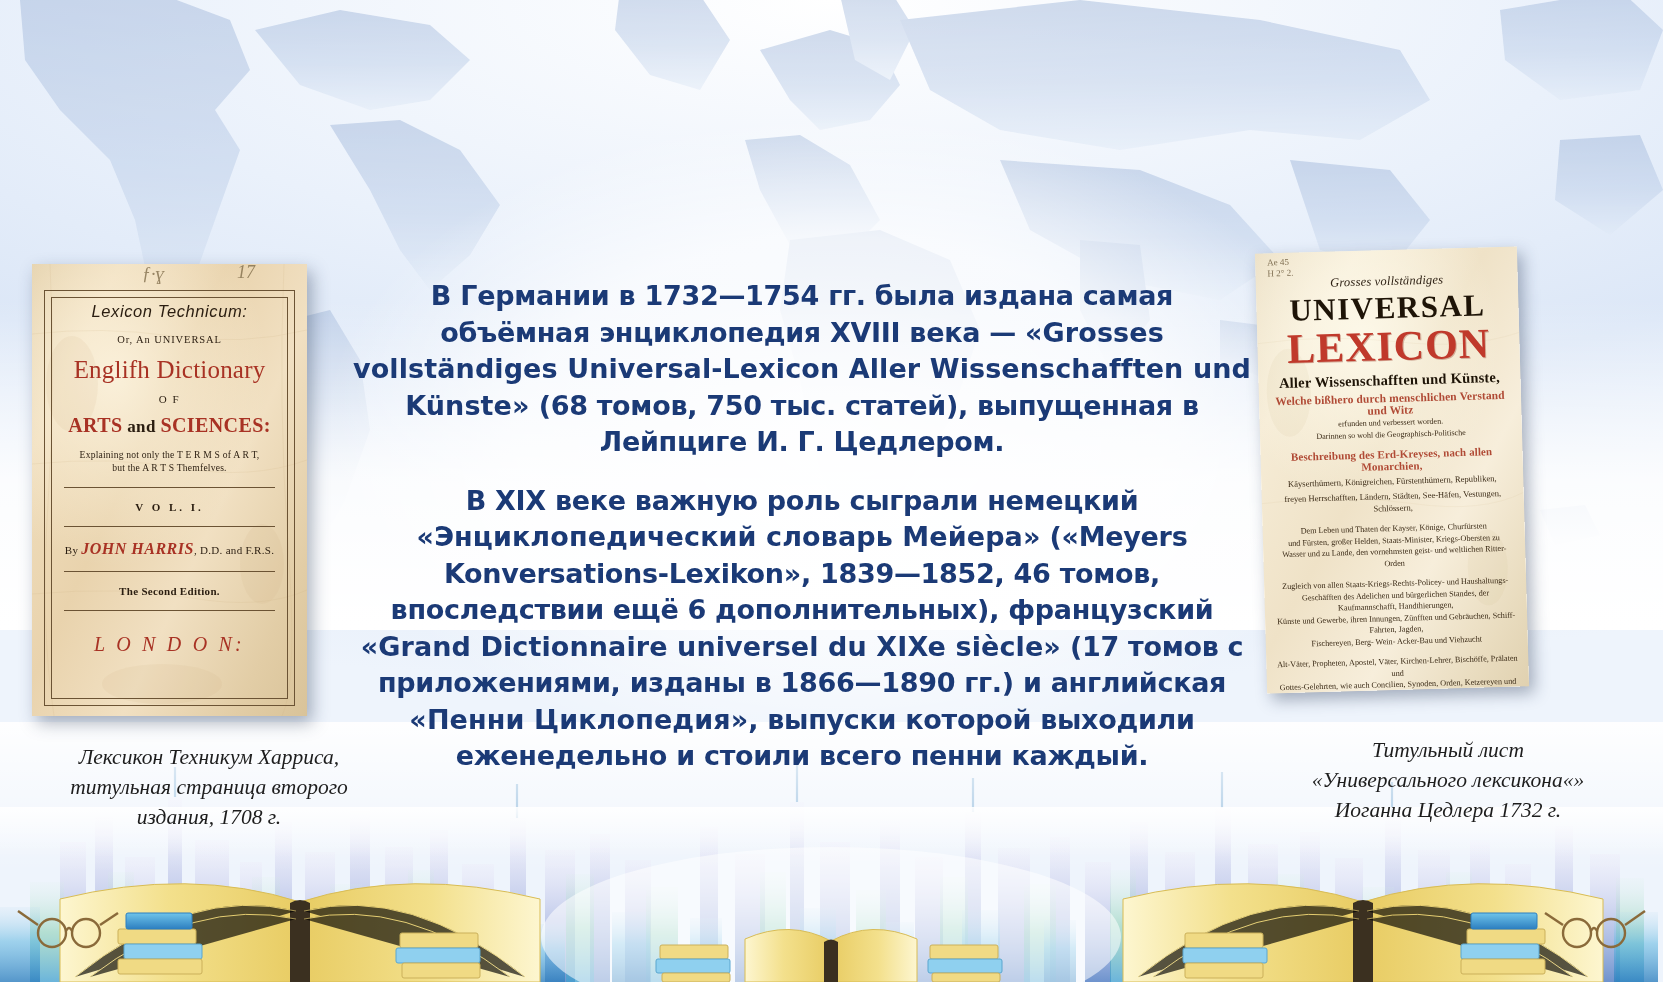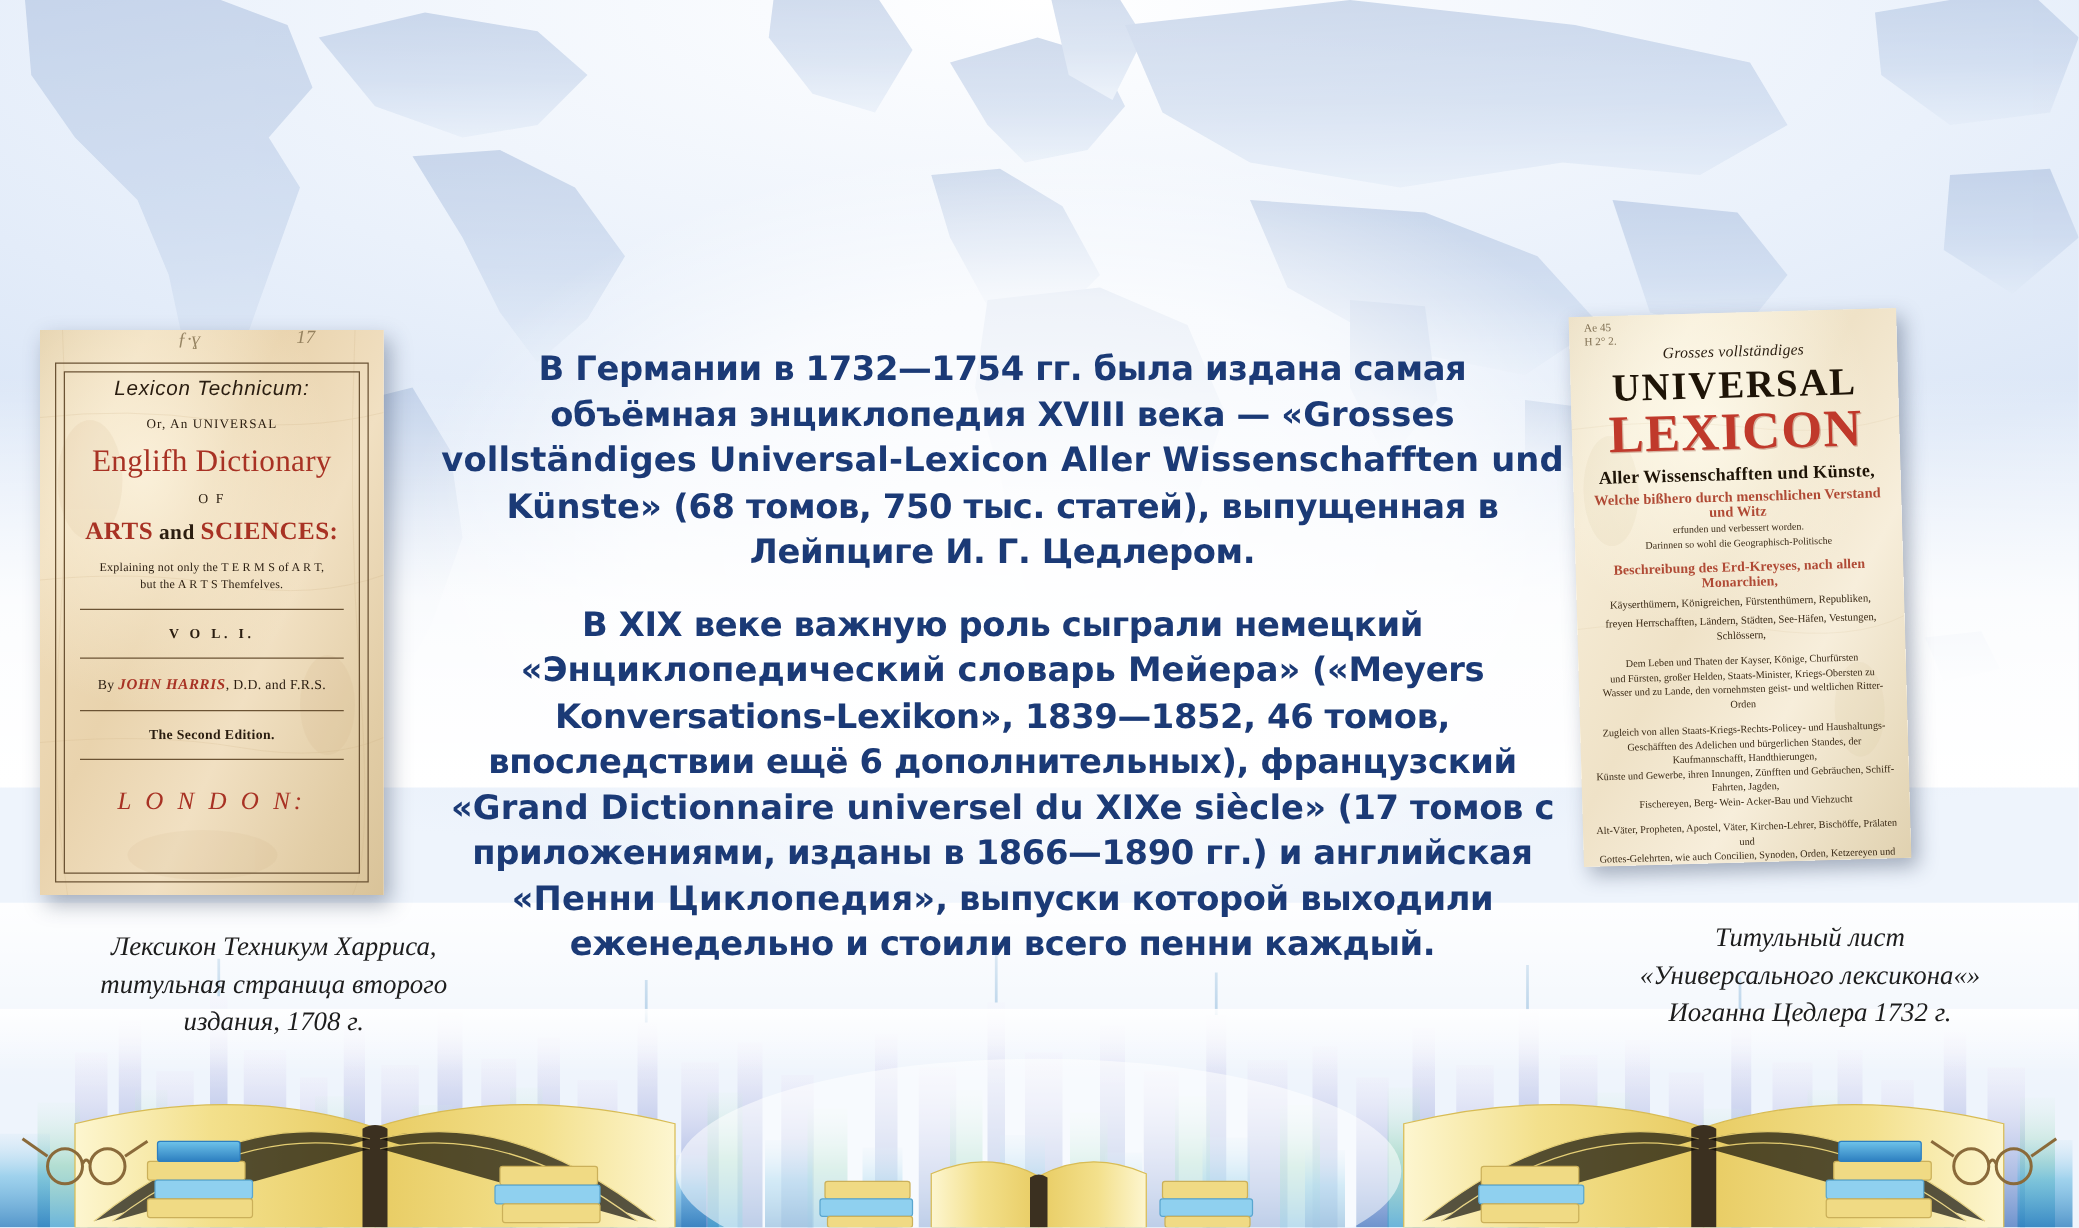--- a/index.html
+++ b/index.html
@@ -47,42 +47,42 @@
   }
   .body-col p{margin:0 0 22px 0;}
   .body-col p:last-child{margin-bottom:0;}
   .body-col b{font-weight:800;letter-spacing:.1px;}
 
   .caption{
     position:absolute;text-align:center;color:#1d1d1d;
     font-family:"Liberation Serif",serif;font-style:italic;
     font-size:21.5px;line-height:30px;
   }
-  .caption-left{left:24px;top:742px;width:390px;text-align:center;}
+  .caption-left{left:14px;top:742px;width:390px;text-align:center;}
   .caption-right{left:1248px;top:735px;width:400px;}
 
   
   .book{position:absolute;box-shadow:5px 7px 16px rgba(40,55,85,.38);}
 
   
   .book-left{
     left:32px;top:264px;width:275px;height:452px;
     background:
       radial-gradient(ellipse 80% 60% at 30% 25%, rgba(255,248,230,.75) 0%, rgba(255,248,230,0) 70%),
       linear-gradient(115deg,#e3cfa9 0%,#efdcba 18%,#e9d3ad 40%,#f1e0c2 62%,#e2cda6 85%,#d9c399 100%);
     overflow:hidden;
   }
   .lt-grain{position:absolute;inset:0;opacity:.5;}
   .lt-frame-outer{position:absolute;left:12px;top:26px;right:12px;bottom:10px;border:1.6px solid #6b5334;}
   .lt-frame-inner{position:absolute;left:19px;top:33px;right:19px;bottom:17px;border:1.1px solid #6b5334;}
   .lt-content{position:absolute;left:24px;top:38px;right:24px;bottom:20px;text-align:center;}
   .lt-scribble{
     position:absolute;left:0;top:2px;width:230px;height:24px;
     font-family:"Liberation Serif",serif;font-style:italic;color:#7a6744;
-    font-size:15px;opacity:.75;
+    font-size:18px;opacity:.75;
   }
   .lt-scribble span:first-child{position:absolute;left:110px;top:-2px;}
   .lt-scribble span:last-child{position:absolute;left:205px;top:-4px;}
   .lt-title{
     font-family:Liberation Sans, sans-serif;font-style:italic;color:#2a1d10;
     font-size:16.5px;letter-spacing:.6px;
   }
   .lt-sub1{
     font-family:"Liberation Serif",serif;color:#2a1d10;
     font-size:10.5px;letter-spacing:.9px;margin-top:13px;
@@ -105,21 +105,21 @@
     font-size:9.6px;line-height:13px;margin-top:11px;letter-spacing:.2px;
   }
   .lt-rule{height:1.1px;background:#6b5334;margin:13px 8px;}
   .lt-vol{
     font-family:"Liberation Serif",serif;color:#2a1d10;
     font-size:11px;letter-spacing:3px;font-weight:600;
   }
   .lt-by{
     font-family:"Liberation Serif",serif;color:#2a1d10;font-size:11px;letter-spacing:.3px;
   }
-  .lt-by b{color:#a83224;font-style:italic;font-size:12px;letter-spacing:.5px;}
+  .lt-by b{color:#a83224;font-style:italic;font-size:16px;letter-spacing:.5px;}
   .lt-edition{
     font-family:"Liberation Serif",serif;color:#2a1d10;
     font-size:11px;font-weight:700;letter-spacing:.3px;
   }
   .lt-london{
     font-family:"Liberation Serif",serif;color:#a83224;
     font-size:20px;letter-spacing:3.2px;font-style:italic;margin-top:22px;
   }
   .lt-printers{
     font-family:"Liberation Serif",serif;color:#2a1d10;font-style:italic;

